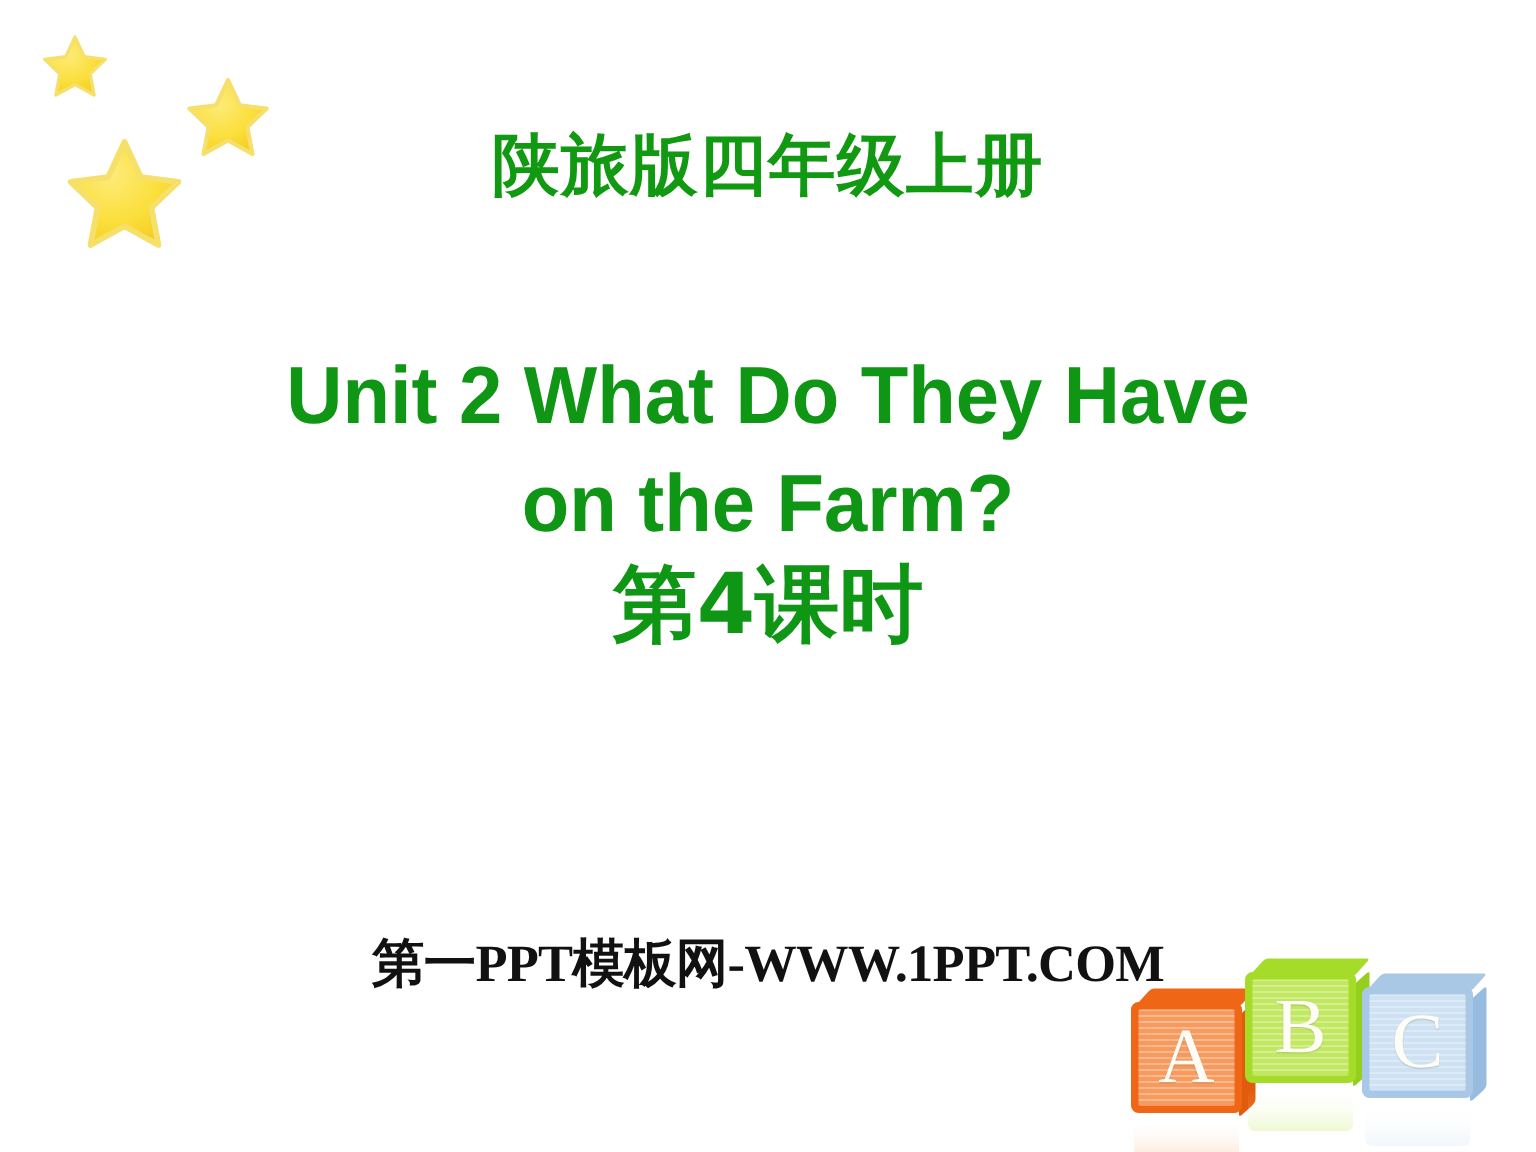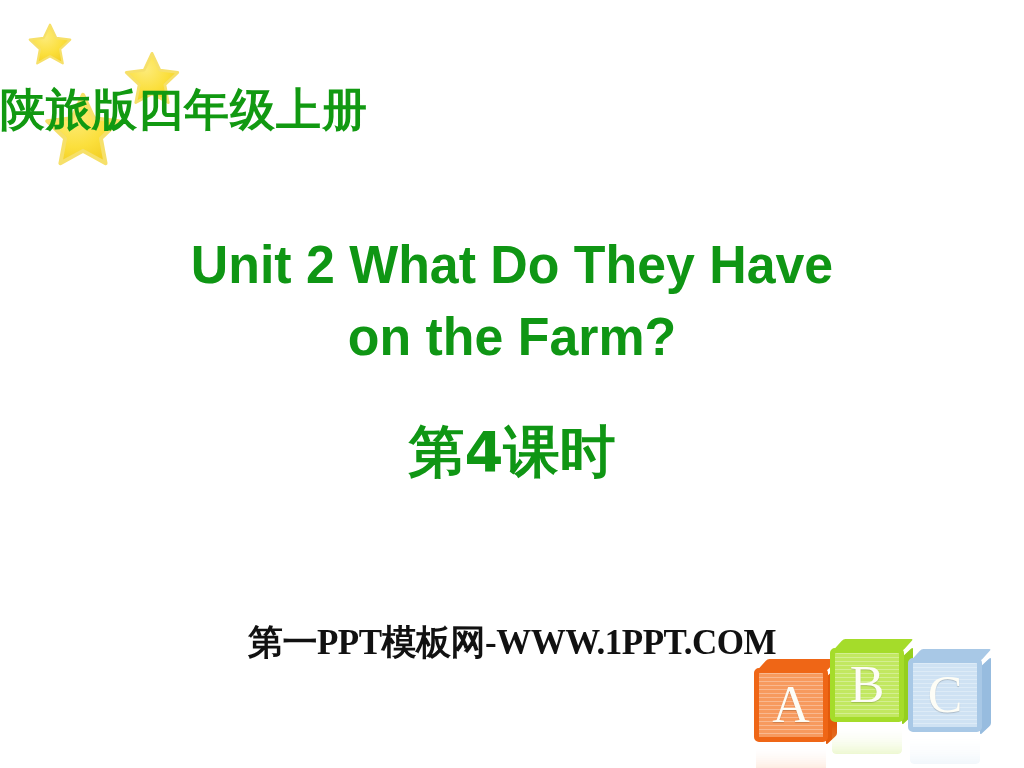--- a/index.html
+++ b/index.html
@@ -19,21 +19,21 @@
   
   .star-group { position: absolute; left: 0; top: 0; width: 230px; height: 190px; }
   .star { position: absolute; }
   .star svg { display: block; width: 100%; height: 100%; }
 
   
   .subtitle-cn {
     position: absolute;
     left: 0; right: 0;
     top: 82px;
-    text-align: left;
+    text-align: center;
     font-size: 45px;
     line-height: 56px;
     font-weight: bold;
     color: #119911;
     letter-spacing: 1px;
     font-family: "DejaVu Sans", "Liberation Sans", sans-serif;
   }
 
   .main-title {
     position: absolute;
@@ -54,21 +54,20 @@
   .lesson-cn {
     position: absolute;
     left: 0; right: 0;
     top: 370px;
     text-align: center;
     font-size: 56px;
     line-height: 68px;
     font-weight: bold;
     color: #0f9614;
     font-family: "DejaVu Sans", "Liberation Sans", sans-serif;
-    margin-top: 48px;
   }
 
   
   .watermark {
     position: absolute;
     left: 0; right: 0;
     top: 620px;
     text-align: center;
     font-size: 35px;
     line-height: 46px;

